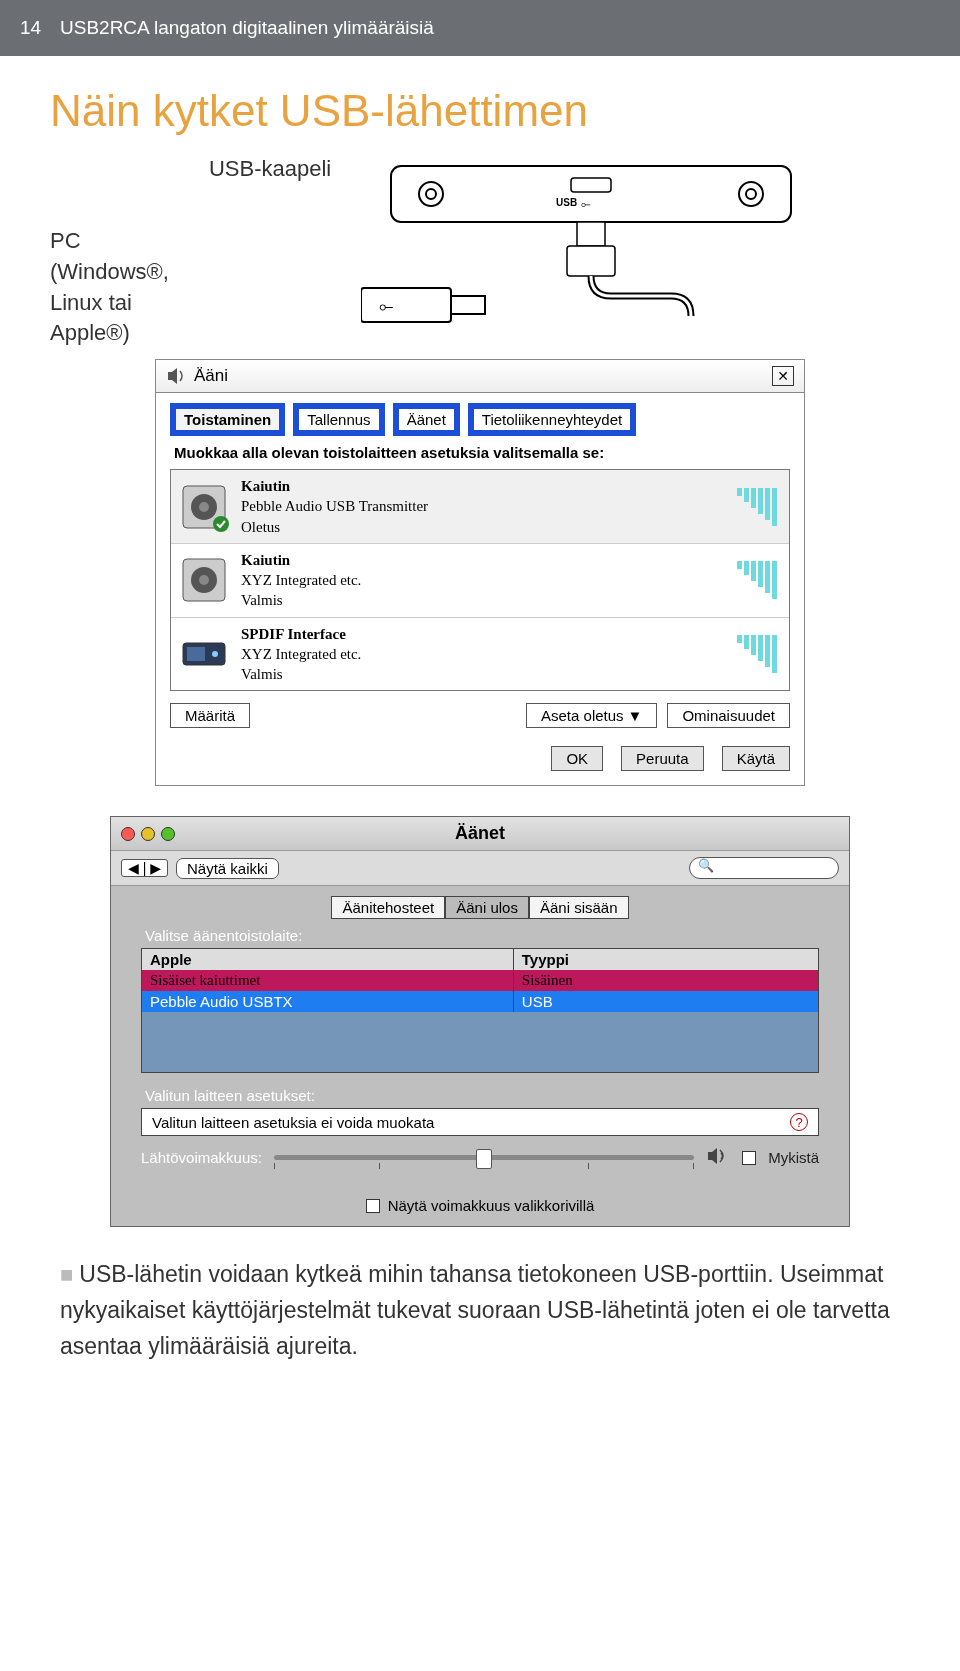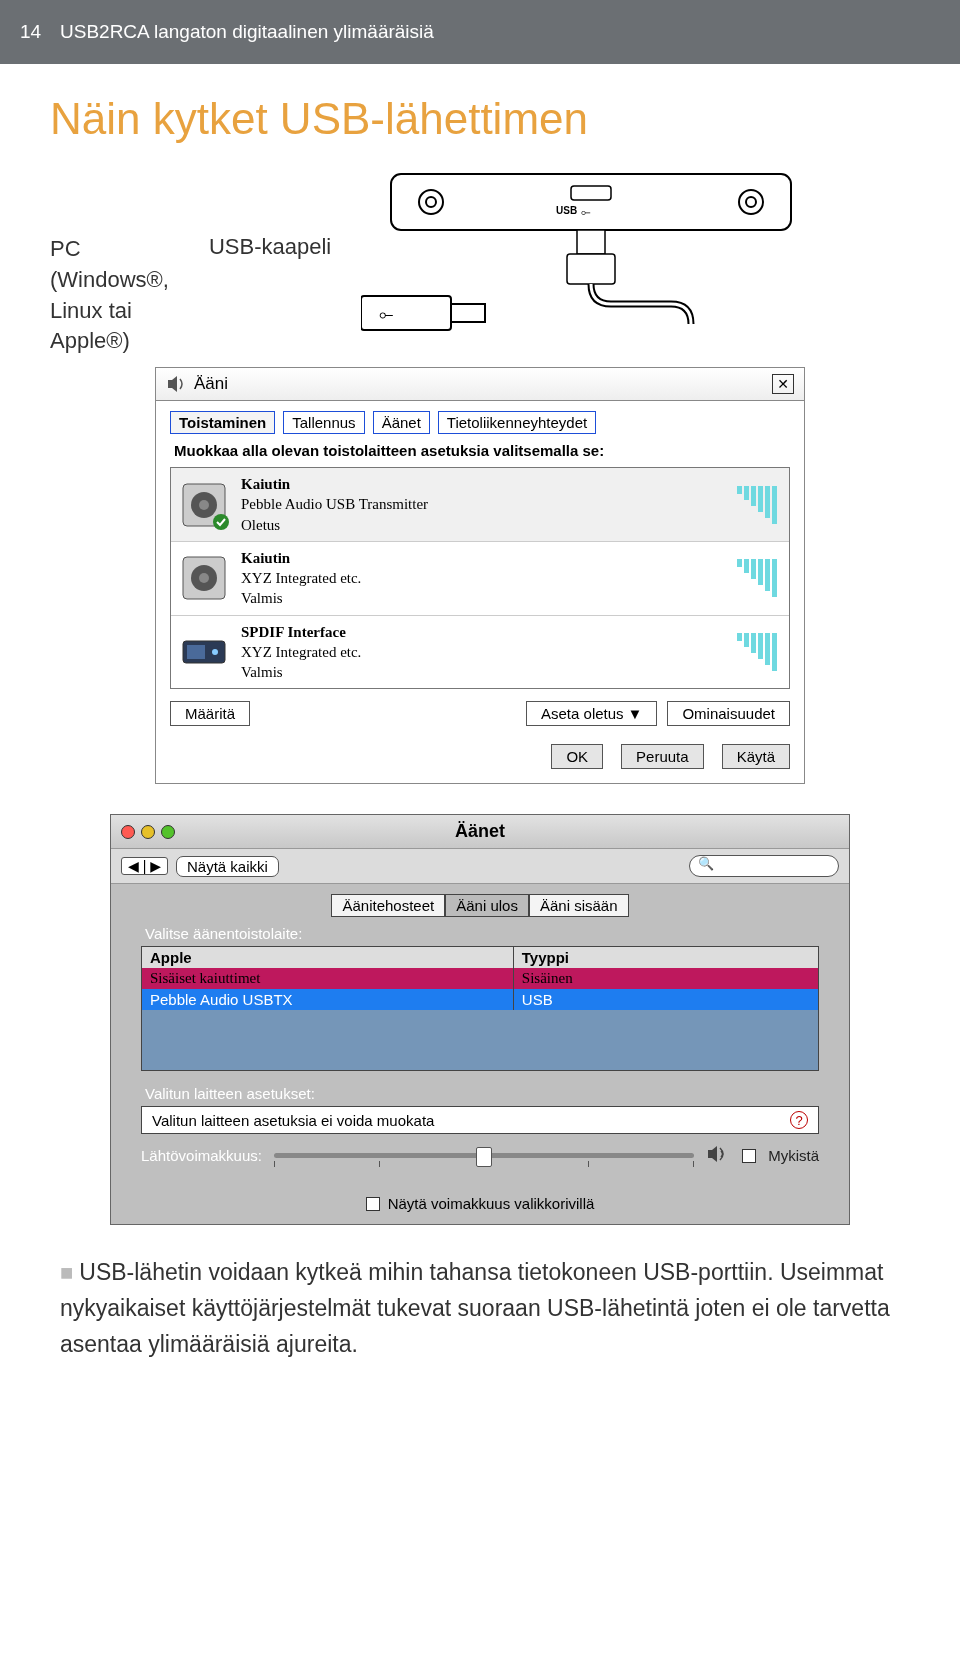--- a/index.html
+++ b/index.html
@@ -1,54 +1,54 @@
 <!DOCTYPE html>
 <html><head>
 <meta charset="utf-8">
 <style>
   * { box-sizing: border-box; margin: 0; padding: 0; }
   body { font-family: Arial, sans-serif; background: #fff; width: 960px; }
   .page-header {
     background: #6b6f73;
     color: #fff;
-    height: 64px;
+    height: 56px;
     display: flex;
     align-items: center;
     padding: 0 20px;
     font-size: 19px;
   }
   .page-header .pn { width: 40px; }
   .page-heading {
     color: #e8a23f;
     font-size: 44px;
     font-weight: 300;
     margin: 30px 40px 20px 50px;
   }
   .diagram-row {
     display: flex;
     margin: 20px 50px 10px 50px;
     align-items: flex-start;
   }
   .pc-label { font-size: 22px; color: #333; line-height: 1.4; margin-top: 70px; }
-  .cable-label { font-size: 22px; color: #333; margin-top: 70px; margin-left: 40px; }
+  .cable-label { font-size: 22px; color: #333; margin-left: 40px; }
   .port-diagram { margin-left: 30px; }
   .win-dialog {
     width: 650px;
     margin: 0 auto 30px auto;
     border: 1px solid #888;
   }
   .win-title {
     display: flex; align-items: center; justify-content: space-between;
     border-bottom: 1px solid #888; padding: 6px 10px;
     font-size: 17px; background: linear-gradient(#fff,#eee);
   }
   .win-body { padding: 8px 14px 14px 14px; }
   .tabs { display: flex; gap: 8px; margin: 2px 0 6px 0; }
   .tab {
-    border: 1px solid #1d4ed8; padding: 2px 8px; font-size: 15px;
+    border: 6px solid #1d4ed8; padding: 2px 8px; font-size: 15px;
     background: #fff;
   }
   .tab.active { background: #f4f4f4; font-weight: 700; }
   .instr { font-size: 15px; font-weight: 700; margin: 8px 4px; }
   .dev-list { border: 1px solid #777; }
   .dev-row {
     display: flex; align-items: center; gap: 12px;
     border-bottom: 1px solid #ccc; padding: 6px 8px; font-family: Liberation Serif, serif;
   }
   .dev-row:last-child { border-bottom: none; }

